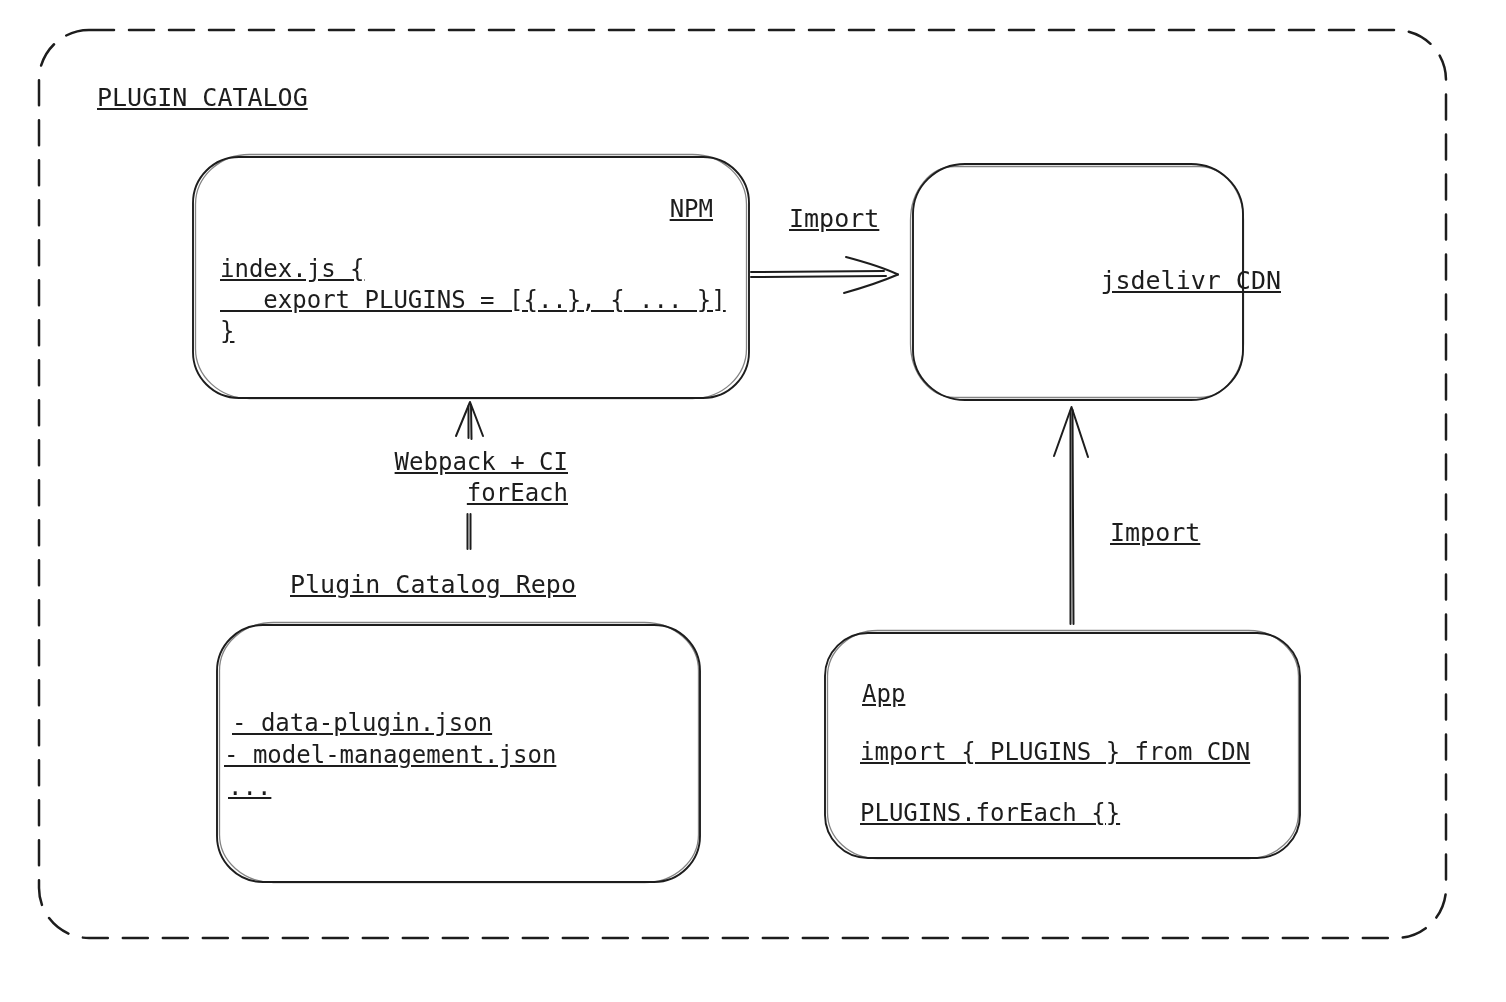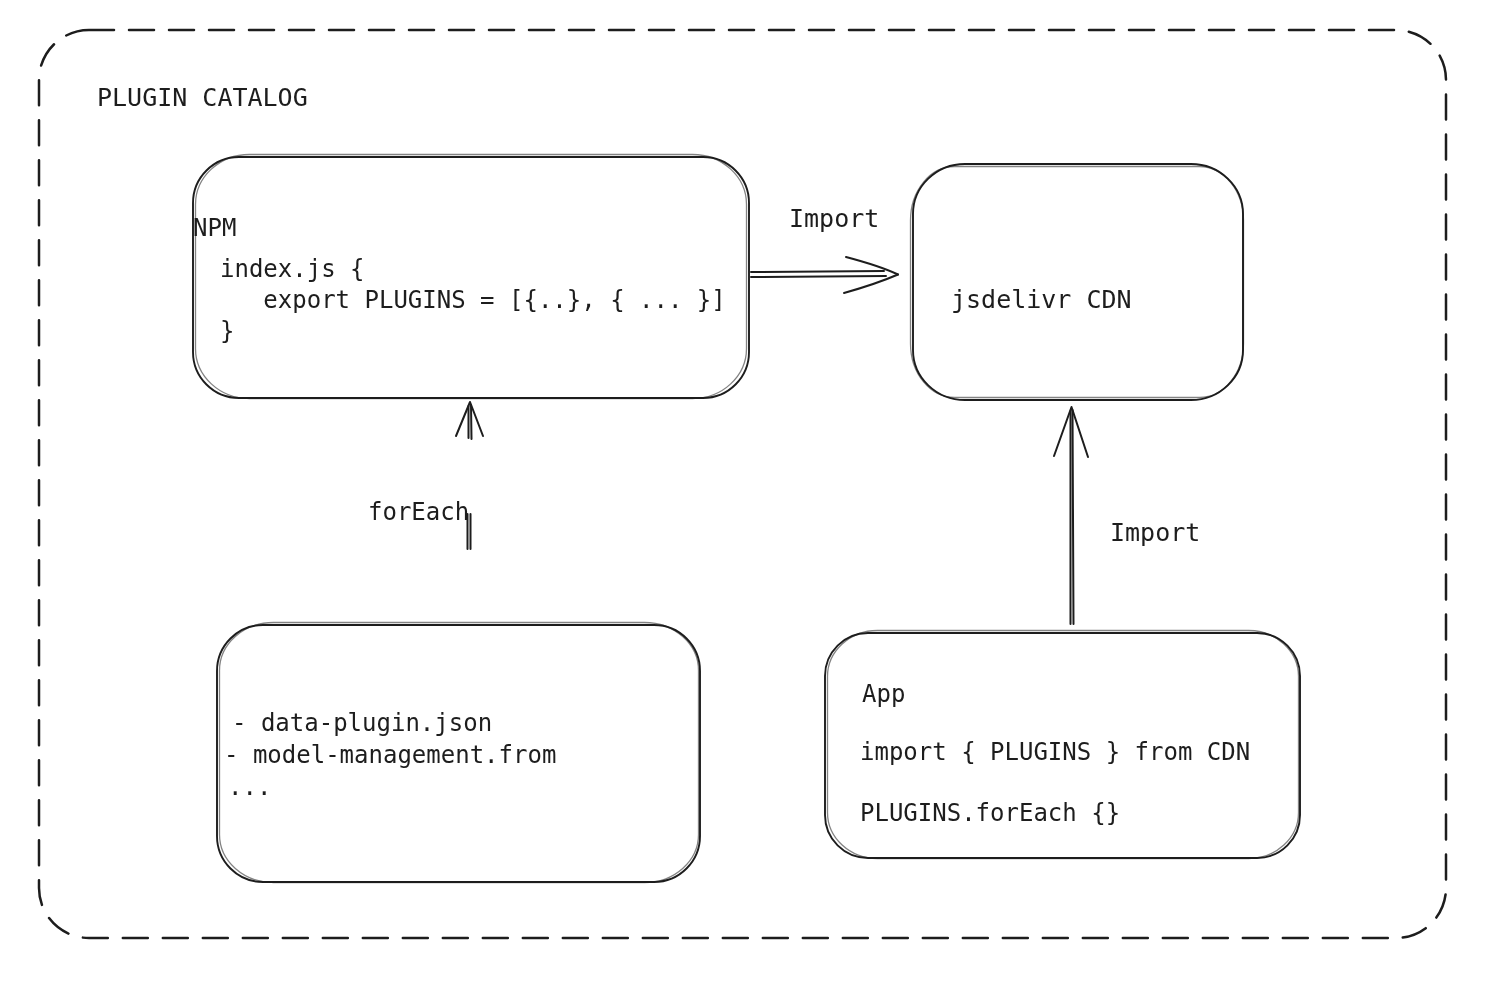--- a/index.html
+++ b/index.html
@@ -22,28 +22,28 @@
     top: 0;
     width: 1506px;
     height: 1002px;
   }
   .label {
     position: absolute;
     white-space: pre;
     font-size: 24px;
     line-height: 31px;
     color: #1d1d1d;
+    text-decoration: underline;
   }
   .lg {
     font-size: 25px;
     line-height: 30px;
   }
   .center {
-    text-align: left;
-    margin-top: 19px;
+    text-align: right;
   }
 </style>
 </head>
 <body>
 
 <div class="canvas">
 
   <svg class="strokes" viewBox="0 0 1506 1002" fill="none" stroke="#1d1d1d" stroke-width="2" stroke-linecap="round" stroke-linejoin="round">
 
     <rect x="39" y="30" width="1407" height="908" rx="50" ry="50" stroke-width="2.5" stroke-dasharray="25 15"></rect>
@@ -97,25 +97,27 @@
 
   <div class="label center" style="left:193px; top:194px; width:520px;">NPM</div>
   <div class="label" style="left:220px; top:254px;">index.js {</div>
   <div class="label" style="left:220px; top:285px;">   export PLUGINS = [{..}, { ... }]</div>
   <div class="label" style="left:220px; top:316px;">}</div>
 
   <div class="label lg" style="left:789px; top:204px;">Import</div>
 
   <div class="label lg center" style="left:913px; top:266px; width:330px;padding-left:38px;">jsdelivr CDN</div>
 
+  <div class="label center" style="left:368px; top:447px; width:200px;">Webpack + CI</div>
   <div class="label center" style="left:368px; top:478px; width:200px;">forEach</div>
 
+  <div class="label lg" style="left:290px; top:570px;">Plugin Catalog Repo</div>
 
   <div class="label" style="left:232px; top:708px;">- data-plugin.json</div>
-  <div class="label" style="left:224px; top:740px;">- model-management.from</div>
+  <div class="label" style="left:224px; top:740px;">- model-management.json</div>
   <div class="label" style="left:228px; top:772px;">...</div>
 
   <div class="label lg" style="left:1110px; top:518px;">Import</div>
 
   <div class="label" style="left:862px; top:679px;">App</div>
   <div class="label" style="left:860px; top:737px;">import { PLUGINS } from CDN</div>
   <div class="label" style="left:860px; top:798px;">PLUGINS.forEach {}</div>
 
 </div>
 

